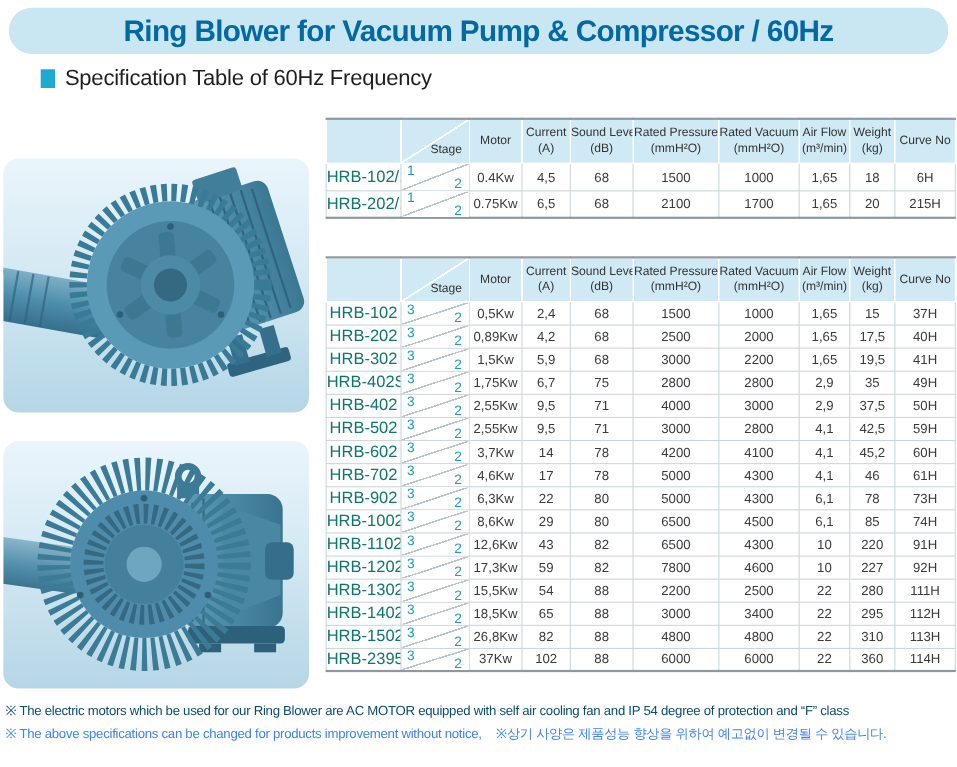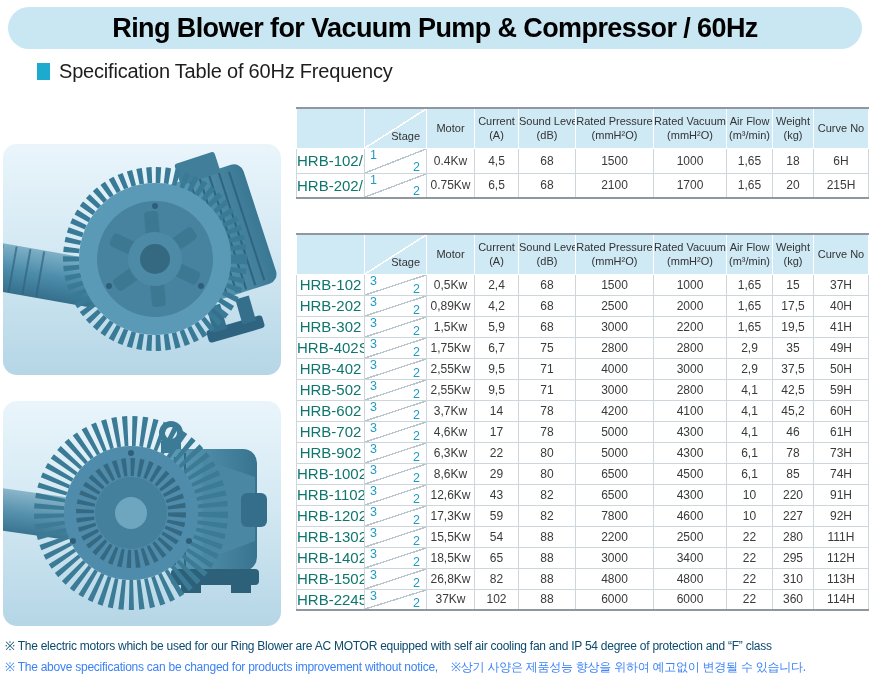--- a/index.html
+++ b/index.html
@@ -1,21 +1,21 @@
 <!DOCTYPE html>
 <html><head>
 <meta charset="utf-8">
 <style>
   * { margin:0; padding:0; box-sizing:border-box; }
   html,body { width:870px; height:697px; background:#ffffff; font-family:"Liberation Sans", sans-serif; overflow:hidden; position:relative; }
 
   
   .title-bar { position:absolute; left:8px; top:7px; width:854px; height:42px;
     background:#c9e6f3; border-radius:21px; display:flex; align-items:center; justify-content:center; }
-  .title-bar h1 { font-size:27px; font-weight:bold; color:#000000; letter-spacing:-0.6px; }
+  .title-bar h1 { font-size:27px; font-weight:bold; color:#0369a1; letter-spacing:-0.6px; }
 
   
   .section-head { position:absolute; left:9px; top:60px; display:flex; align-items:center;padding-left:28px; }
   .section-bullet { width:13px; height:17px; background:#1caace; margin-right:9px; }
   .section-title { font-size:20px; color:#1d1d1d; letter-spacing:-0.2px; }
 
   
   .photo { position:absolute; left:3px; width:278px; border-radius:14px; overflow:hidden;
     background:linear-gradient(180deg,#eaf5fb 0%, #d4e9f3 45%, #b5d6e6 100%); }
   .photo-1 { top:144px; height:231px; }
@@ -530,21 +530,21 @@
           <td>26,8Kw</td>
           <td>82</td>
           <td>88</td>
           <td>4800</td>
           <td>4800</td>
           <td>22</td>
           <td>310</td>
           <td>113H</td>
         </tr>
         <tr>
-          <td class="model">HRB-2245</td>
+          <td class="model">HRB-2395</td>
           <td class="diagcell">
             <div class="diag">
               <span class="ph">3</span>
               <span class="st">2</span>
             </div>
           </td>
           <td>37Kw</td>
           <td>102</td>
           <td>88</td>
           <td>6000</td>

